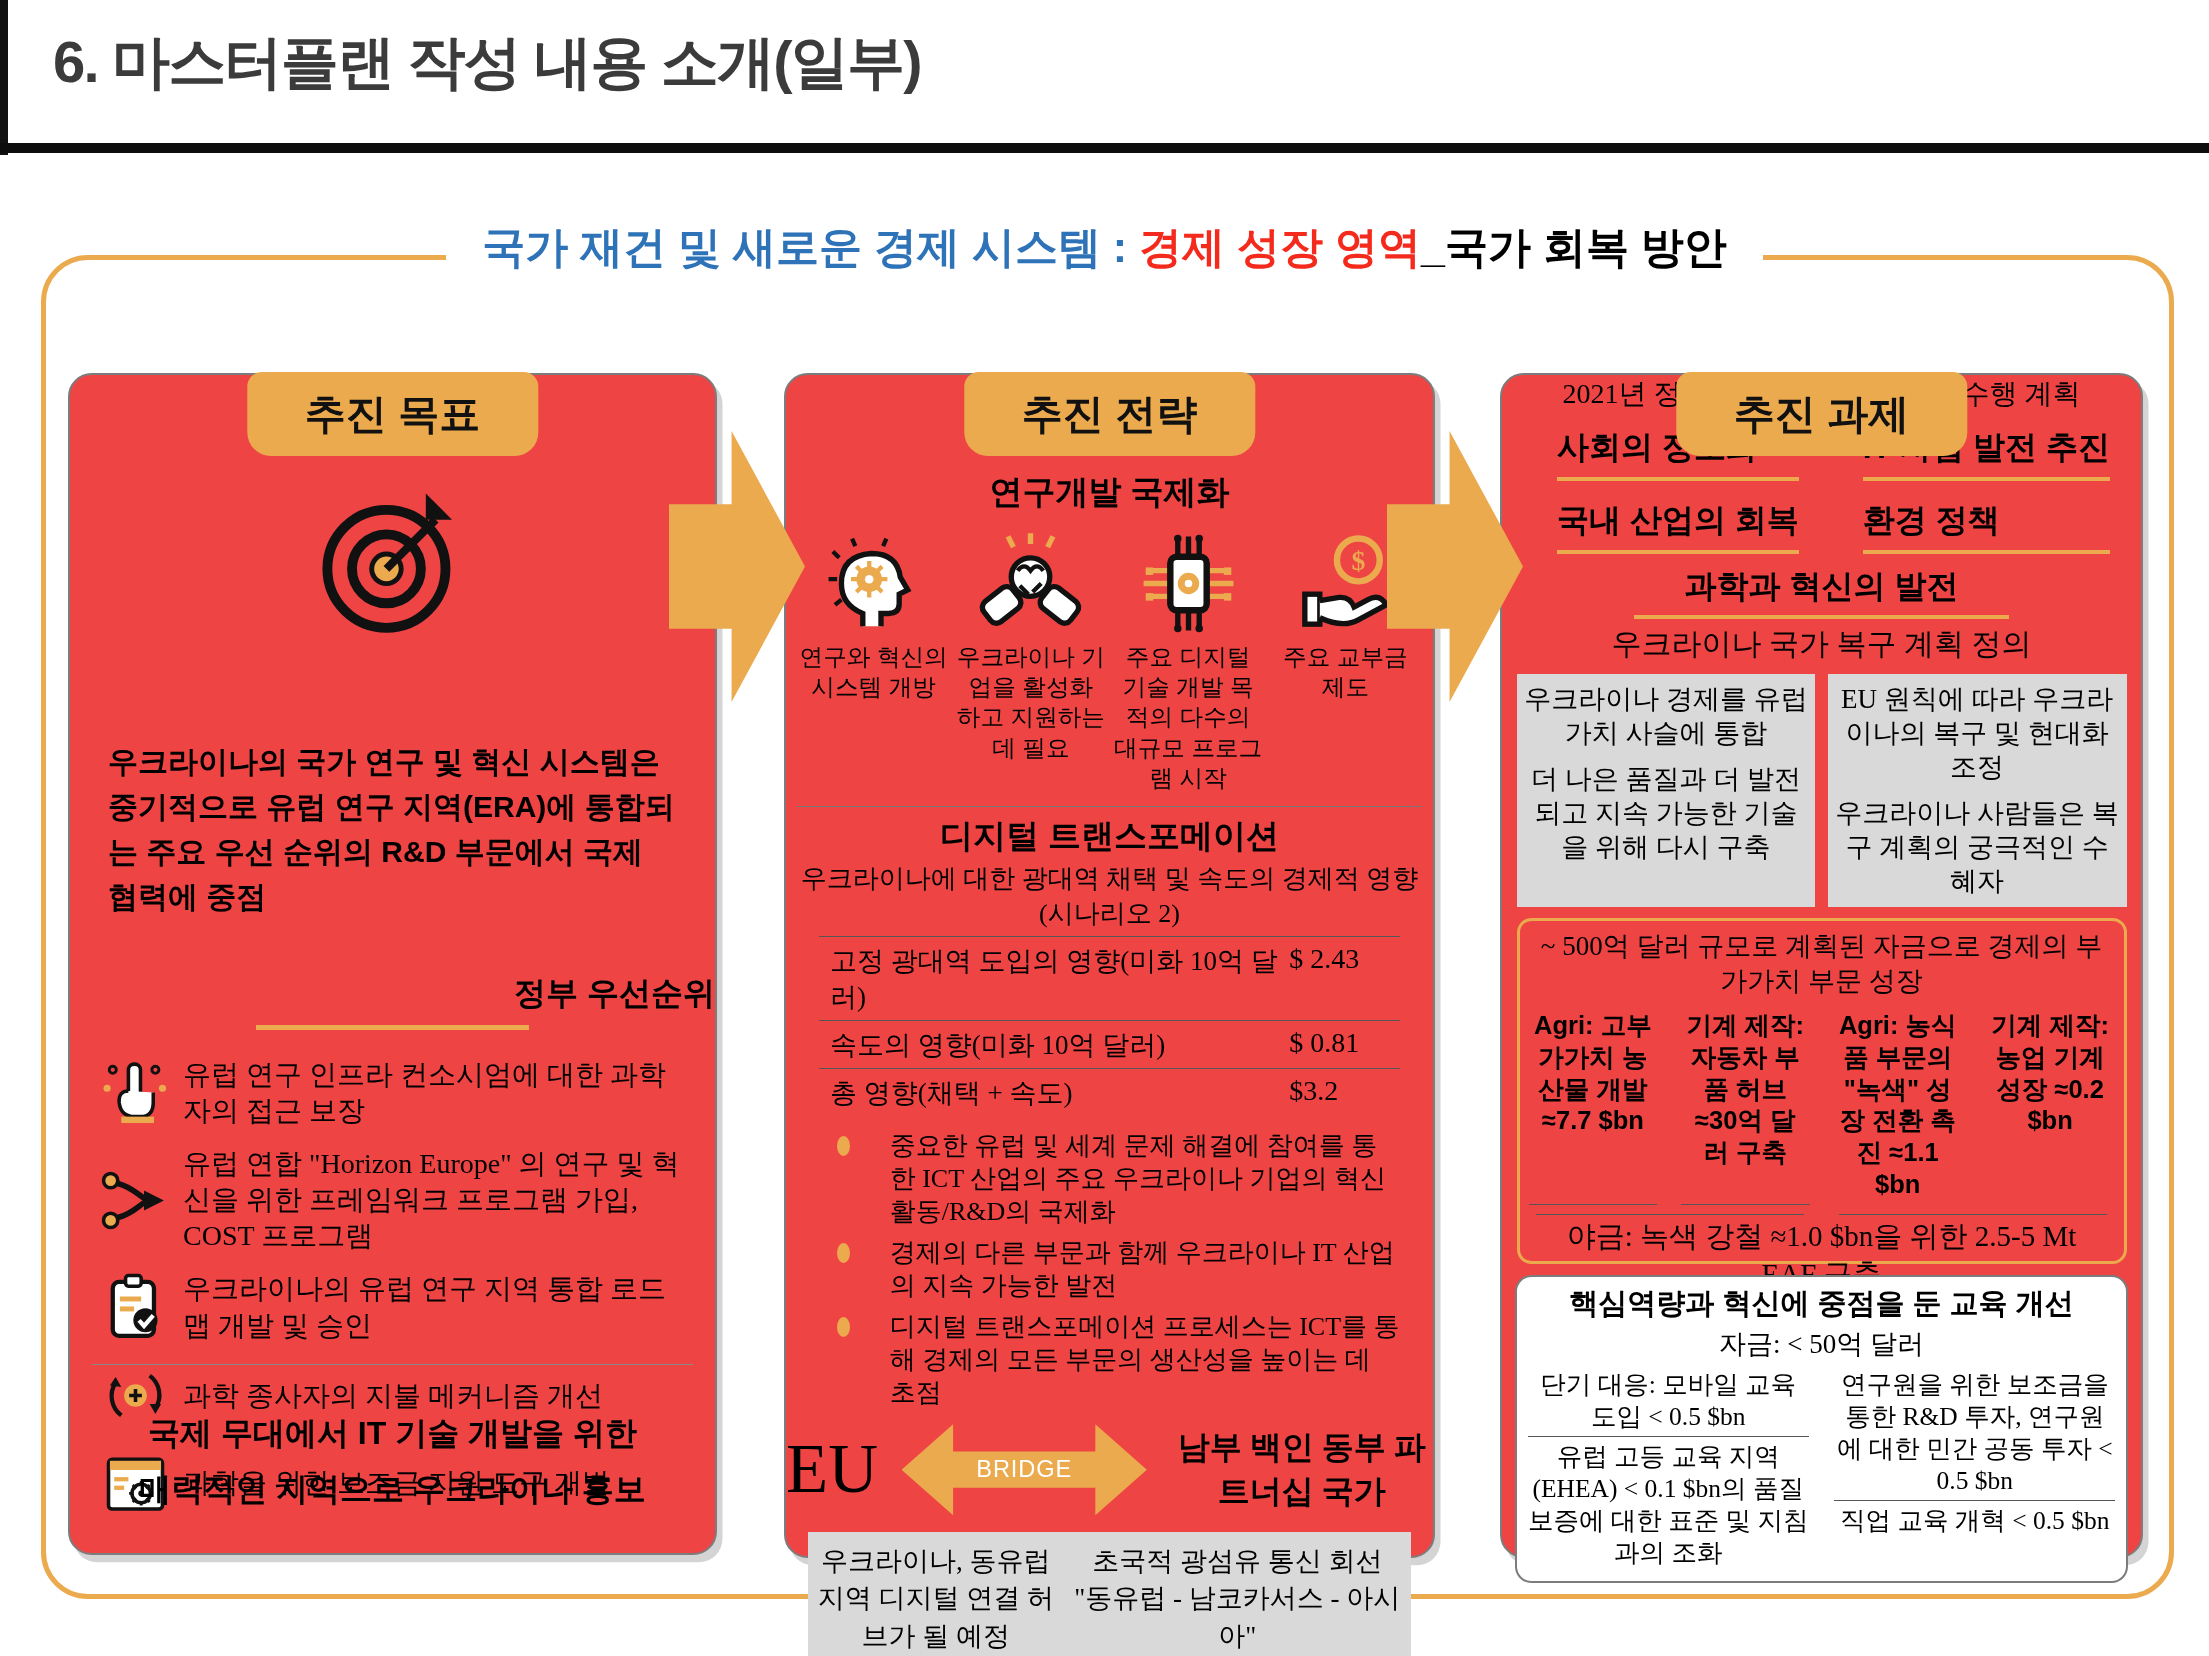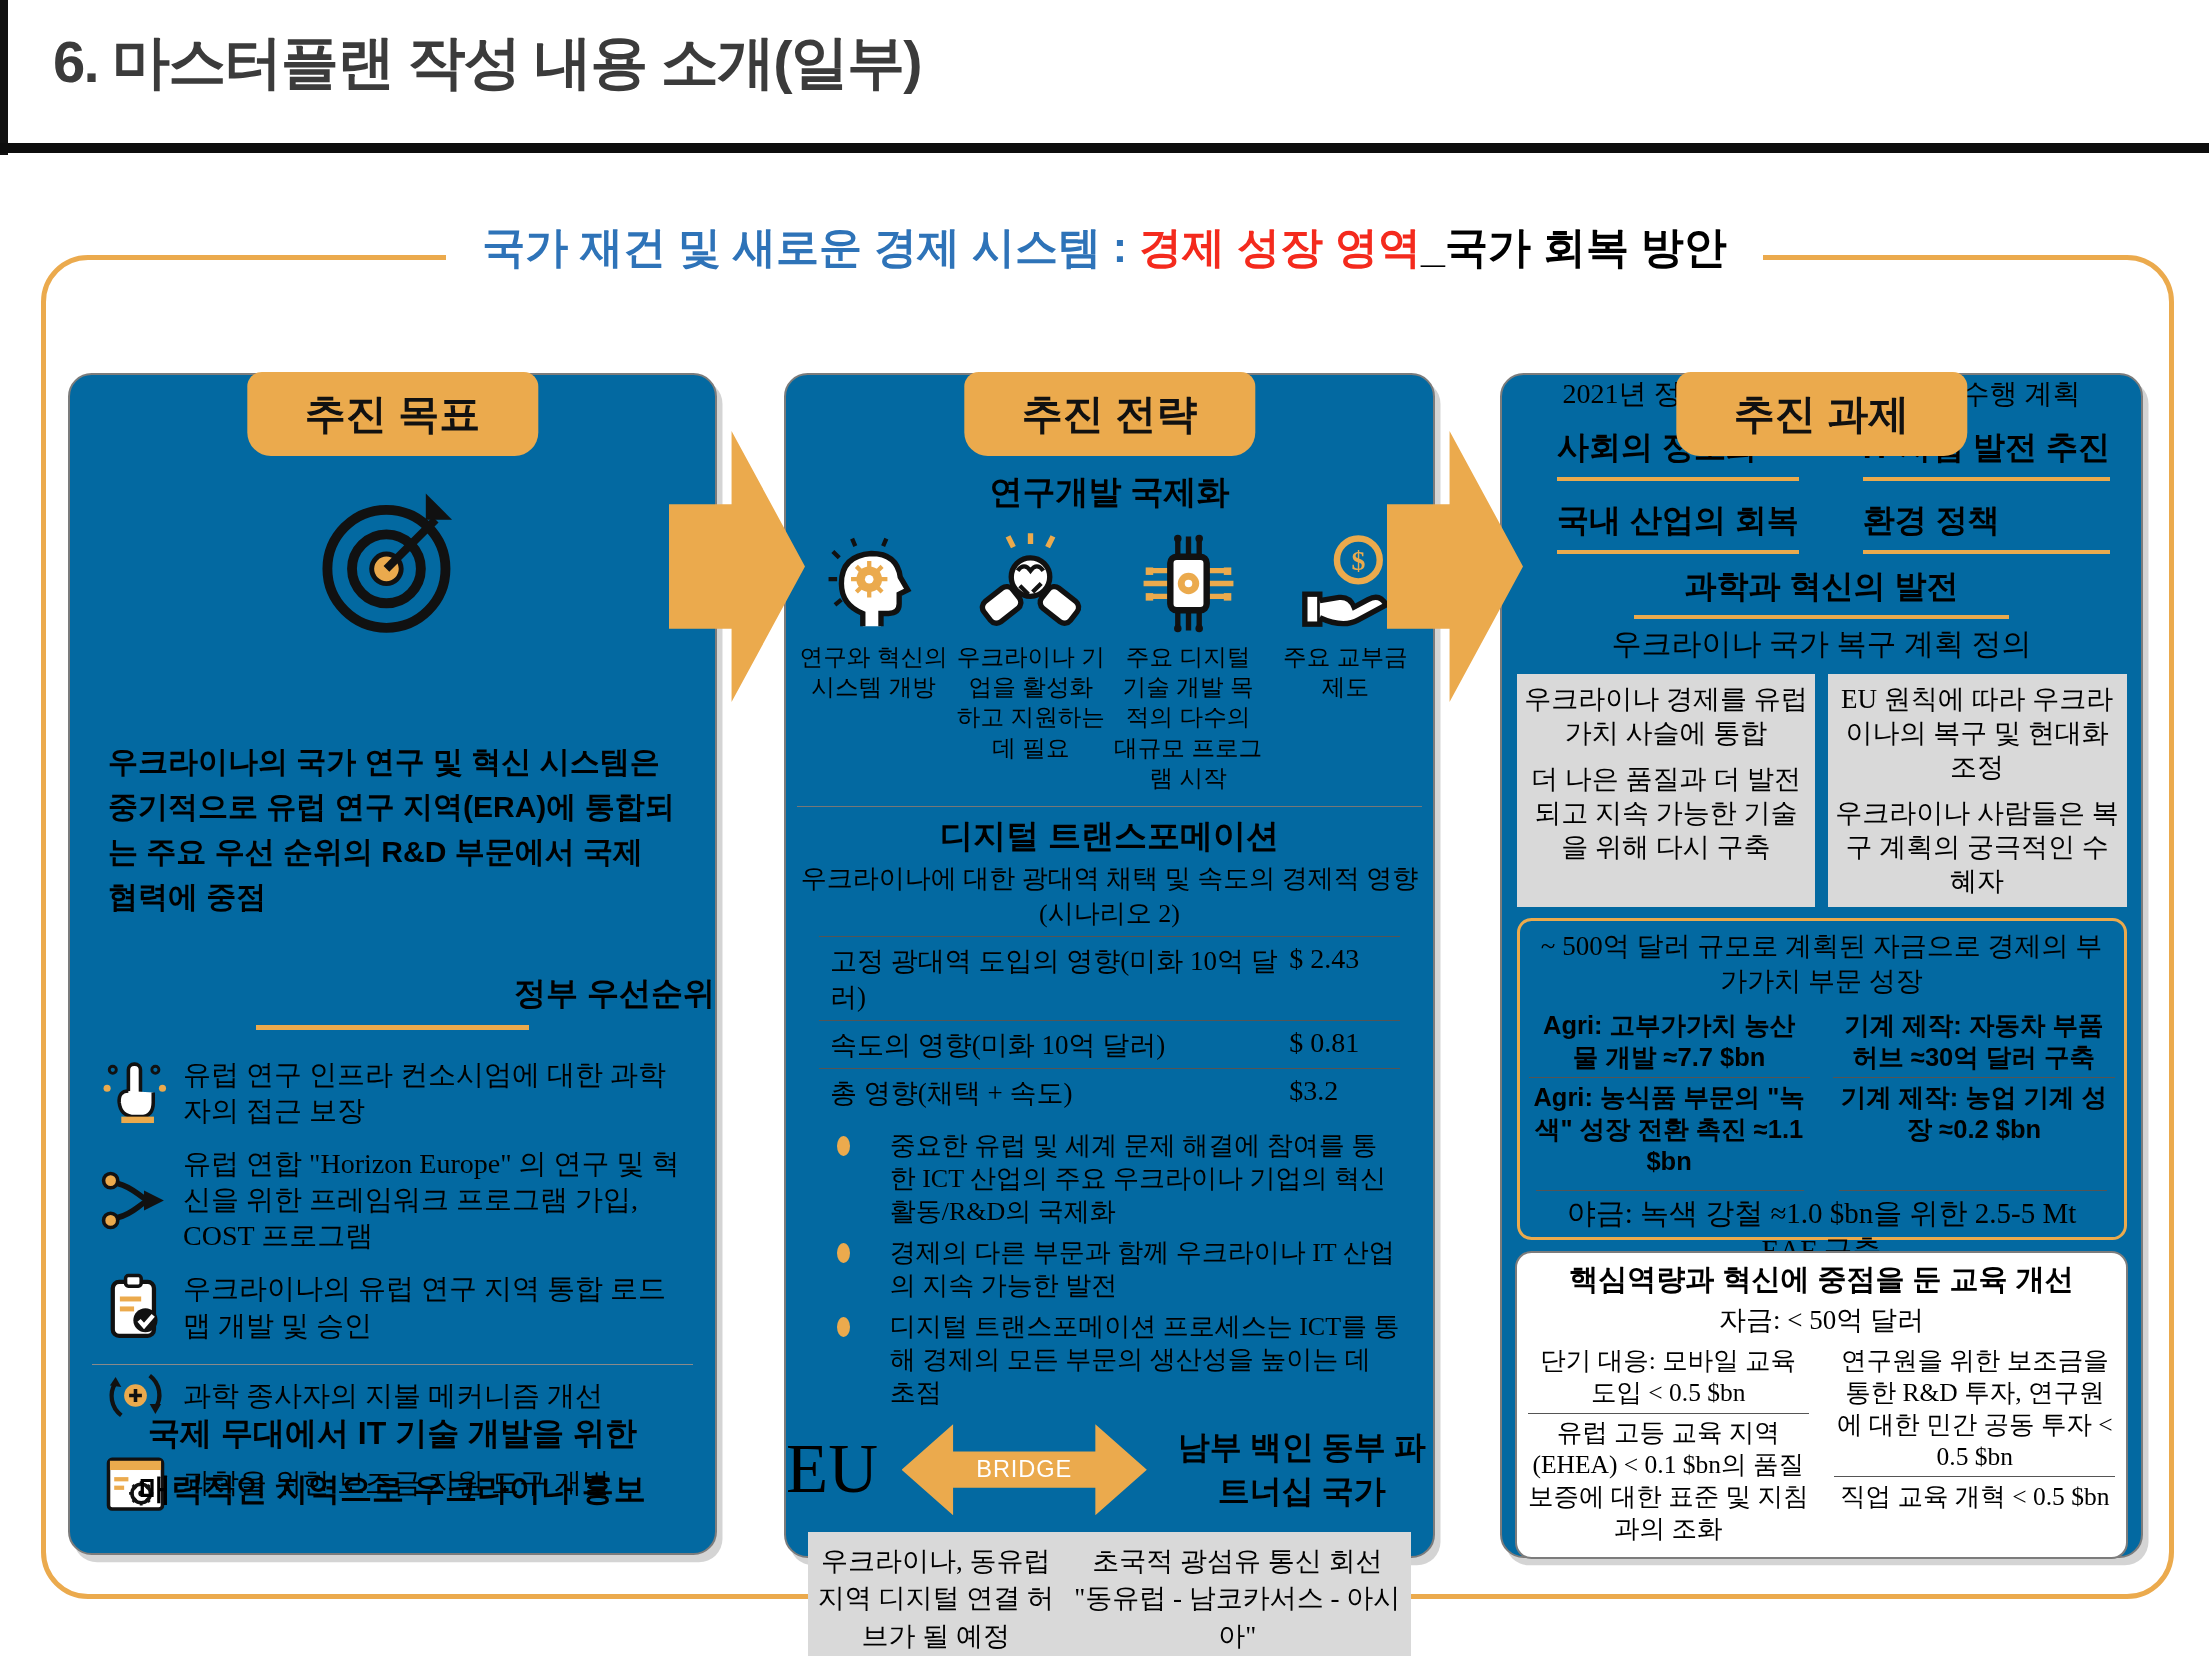--- a/index.html
+++ b/index.html
@@ -21,21 +21,21 @@
 
   
   .banner{position:absolute;top:213px;left:0;width:2209px;text-align:center;z-index:6;}
   .banner .inner{display:inline-block;background:#fff;padding:5.5px 36px;font-size:43px;font-weight:800;}
   .banner .b{color:var(--blue);} .banner .r{color:var(--red);} .banner .k{color:#000;}
 
   
   .outer-frame{position:absolute;left:41px;top:255px;width:2133px;height:1344px;border:5.5px solid var(--orange);border-radius:47px;}
 
   
-  .card{position:absolute;top:373px;background:#0369a1;border:2.7px solid var(--cardborder);border-radius:23.6px;box-shadow:5.5px 7.3px 0 rgba(160,160,160,.45);}
+  .card{position:absolute;top:373px;background:#ef4444;border:2.7px solid var(--cardborder);border-radius:23.6px;box-shadow:5.5px 7.3px 0 rgba(160,160,160,.45);}
   .card-goal{left:68px;width:649px;height:1182px;}
   .card-strategy{left:784px;width:651px;height:1185px;}
   .card-task{left:1500px;width:643px;height:1185px;}
   .tab{position:absolute;top:-2.7px;left:50%;transform:translateX(-50%);background:var(--orange);
        padding:14.5px 58px;border-radius:14.5px 14.5px 23.6px 23.6px;font-size:41px;font-weight:800;color:#111;white-space:nowrap;z-index:2;}
 
   
   .flow-arrow{position:absolute;width:136px;height:271px;background:var(--orange);z-index:5;
      clip-path:polygon(0 27%,46% 27%,46% 0,100% 50%,46% 100%,46% 73%,0 73%);}
   .flow-arrow.a1{left:669px;top:431px;}
@@ -86,21 +86,21 @@
   .task-item{font-size:32px;font-weight:800;border-bottom:4.5px solid var(--orange);padding-bottom:7.3px;white-space:nowrap;}
   .task-center{margin-top:11px;text-align:center;}
   .task-center span{display:inline-block;font-size:32px;font-weight:800;border-bottom:4.5px solid var(--orange);padding:0 51px 5.5px;}
   .task-recovery{margin-top:5.5px;text-align:center;font-family:"Liberation Serif",serif;font-size:30px;}
   .task-grayrow{display:flex;justify-content:space-between;margin:9px 14.5px 0;}
   .task-graybox{background:var(--graybox);width:49%;padding:9px 7.3px;text-align:center;
      font-family:"Liberation Serif",serif;font-size:27px;line-height:1.25;}
   .task-graybox p + p{margin-top:12.7px;}
   .obox{border:3.6px solid var(--orange);border-radius:14.5px;margin:11px 14.5px 0;padding:7.3px 9px 0;position:relative;z-index:1;}
   .obox-title{text-align:center;font-family:"Liberation Serif",serif;font-size:27px;line-height:1.3;}
-  .obox-grid{display:grid;grid-template-columns:1fr 1fr;column-gap:23.6px;margin-top:7.3px;}
+  .obox-grid{display:grid;grid-template-columns:1fr 1fr 1fr 1fr;column-gap:23.6px;margin-top:7.3px;}
   .obox-cell{font-size:25.5px;font-weight:800;text-align:center;line-height:1.25;padding:3.6px 1.8px;}
   .obox-cell.top{border-bottom:1.8px solid #555;}
   .mini-lines{display:flex;justify-content:space-between;margin:9px 7.3px 0;}
   .mini-lines span{width:47%;border-top:1.8px solid #555;}
   .obox-bottom{text-align:center;font-family:"Liberation Serif",serif;font-size:29px;line-height:1.3;margin:3.6px 36px -33px;position:relative;}
   .edubox{border:2.7px solid var(--cardborder);border-radius:16.4px;margin:11px 12.7px 0;padding:7.3px 11px 9px;background:#fff;position:relative;z-index:2;}
   .edu-title{text-align:center;font-size:29px;font-weight:800;}
   .edu-fund{text-align:center;font-family:"Liberation Serif",serif;font-size:27px;margin-top:1.8px;}
   .edu-grid{display:grid;grid-template-columns:1fr 1fr;column-gap:25.5px;margin-top:3.6px;}
   .edu-cell{font-family:"Liberation Serif",serif;font-size:25.5px;text-align:center;line-height:1.25;padding:3.6px 0;}

